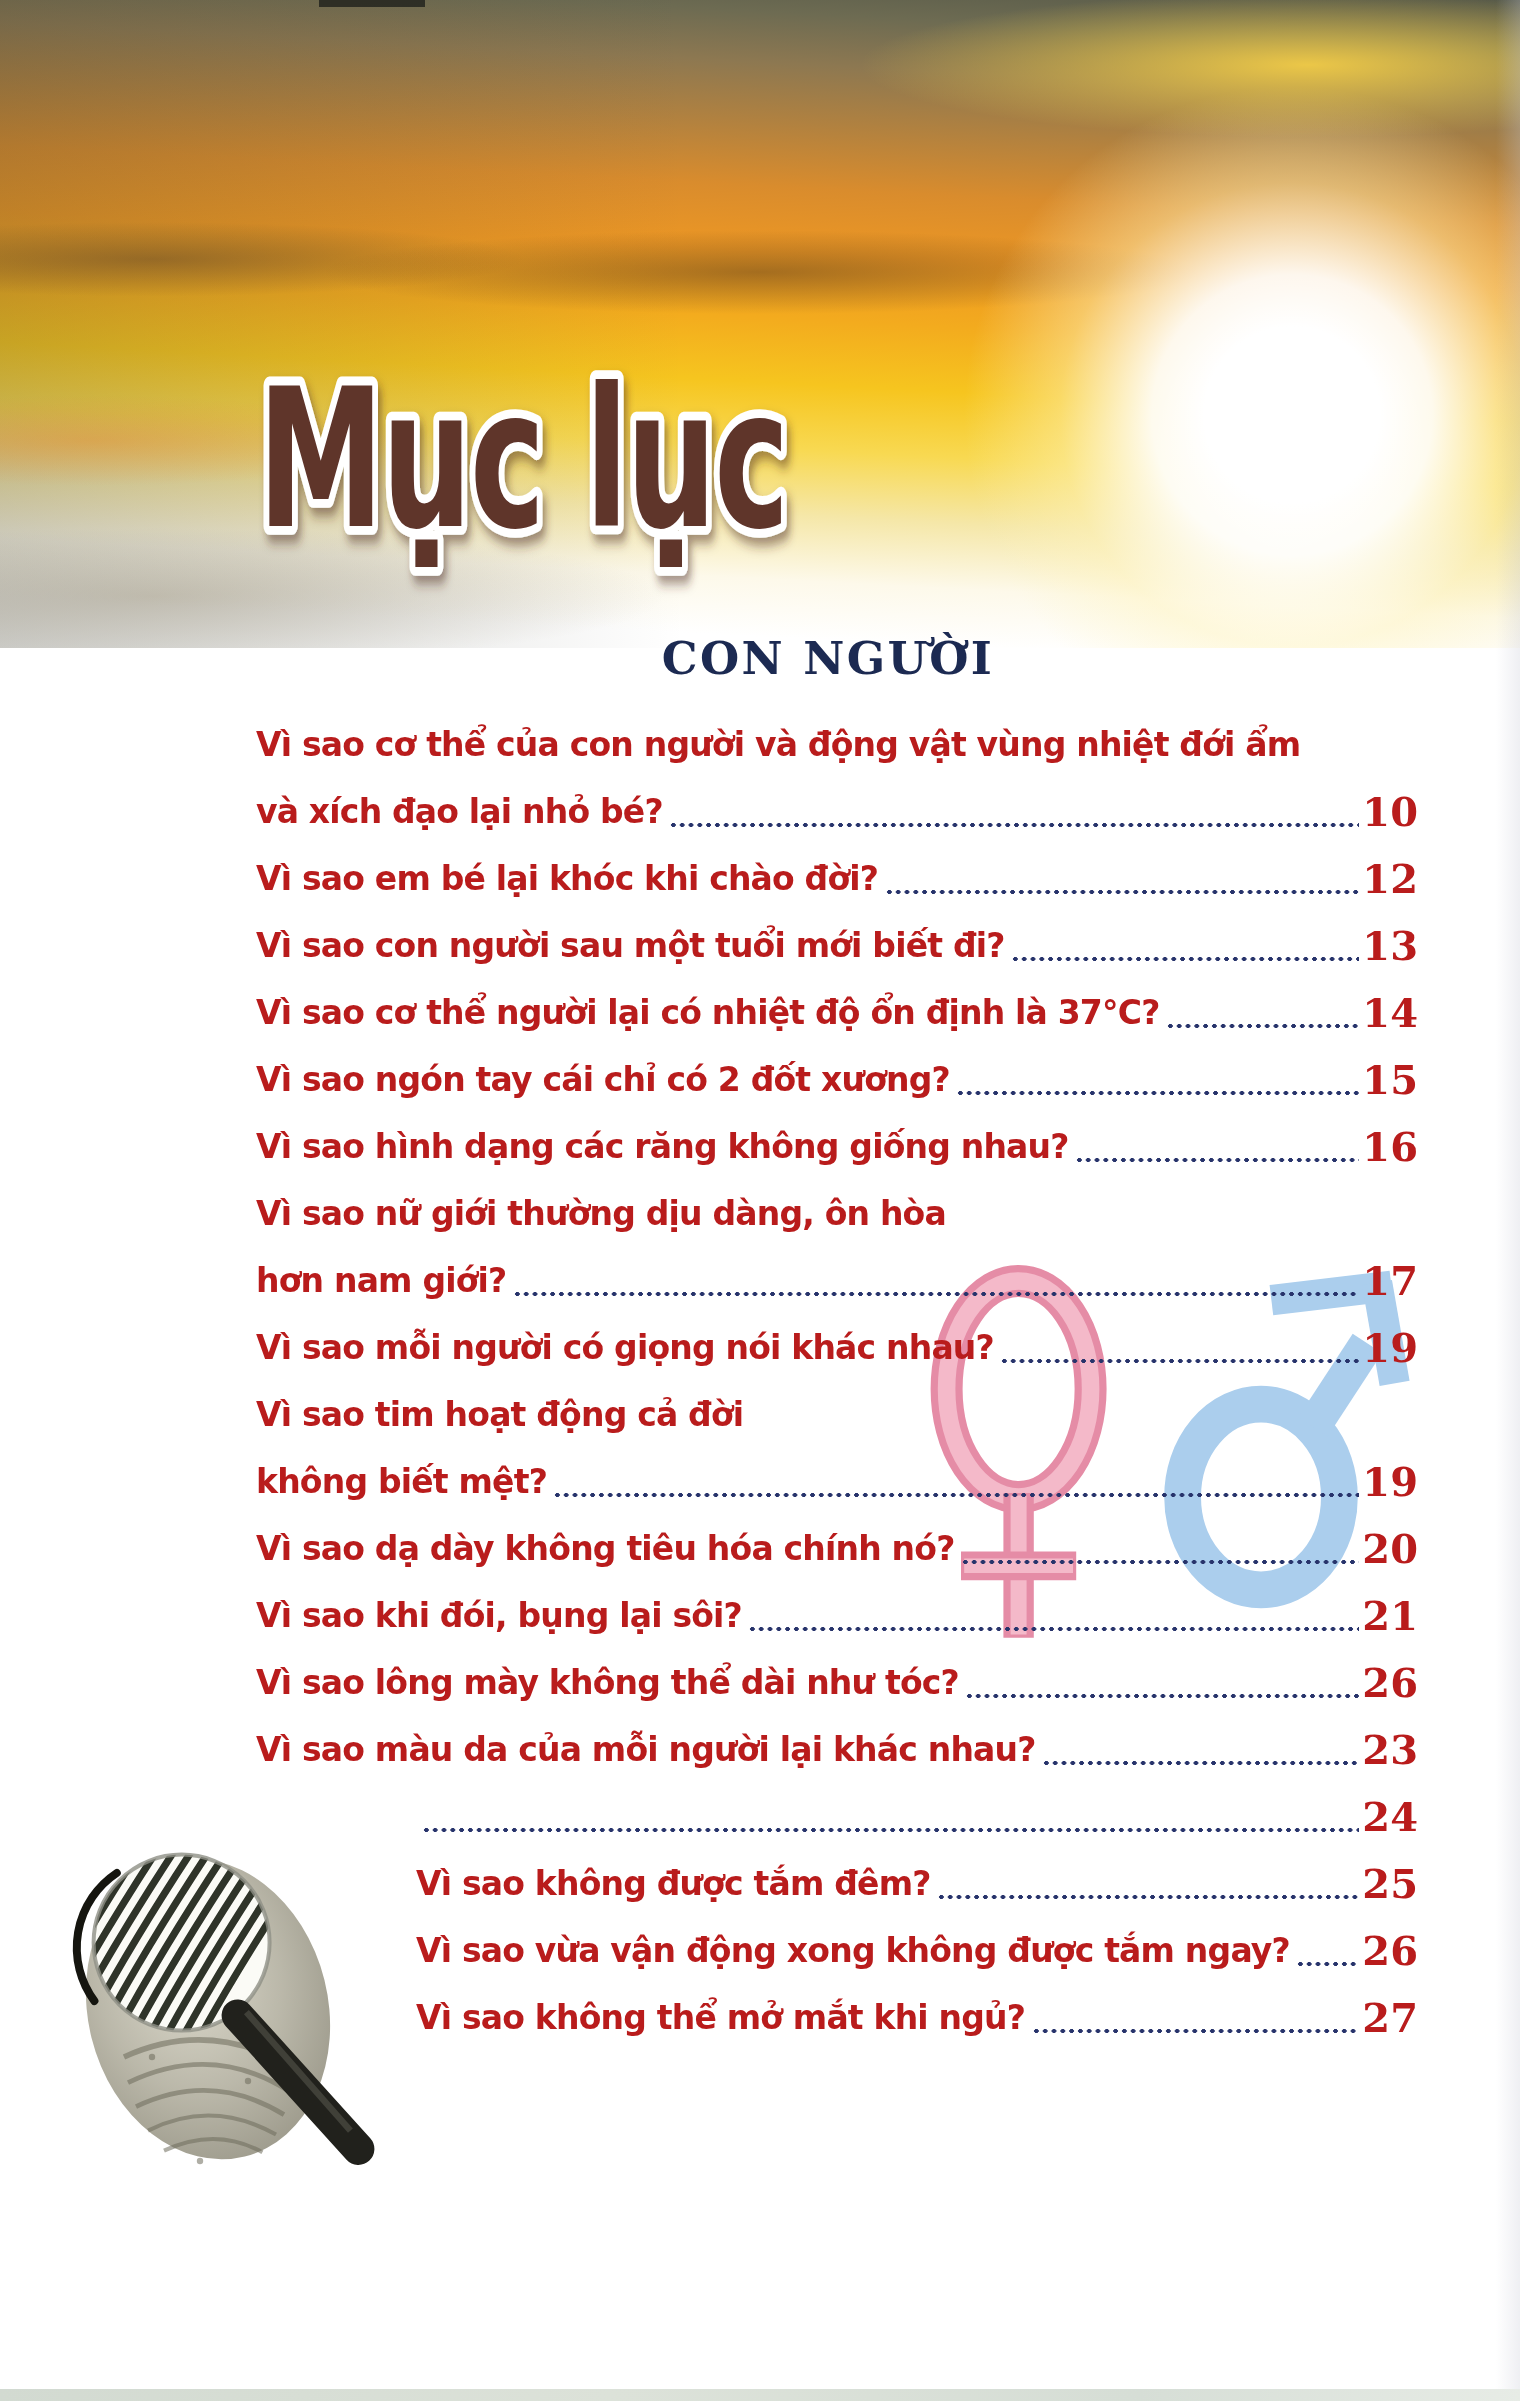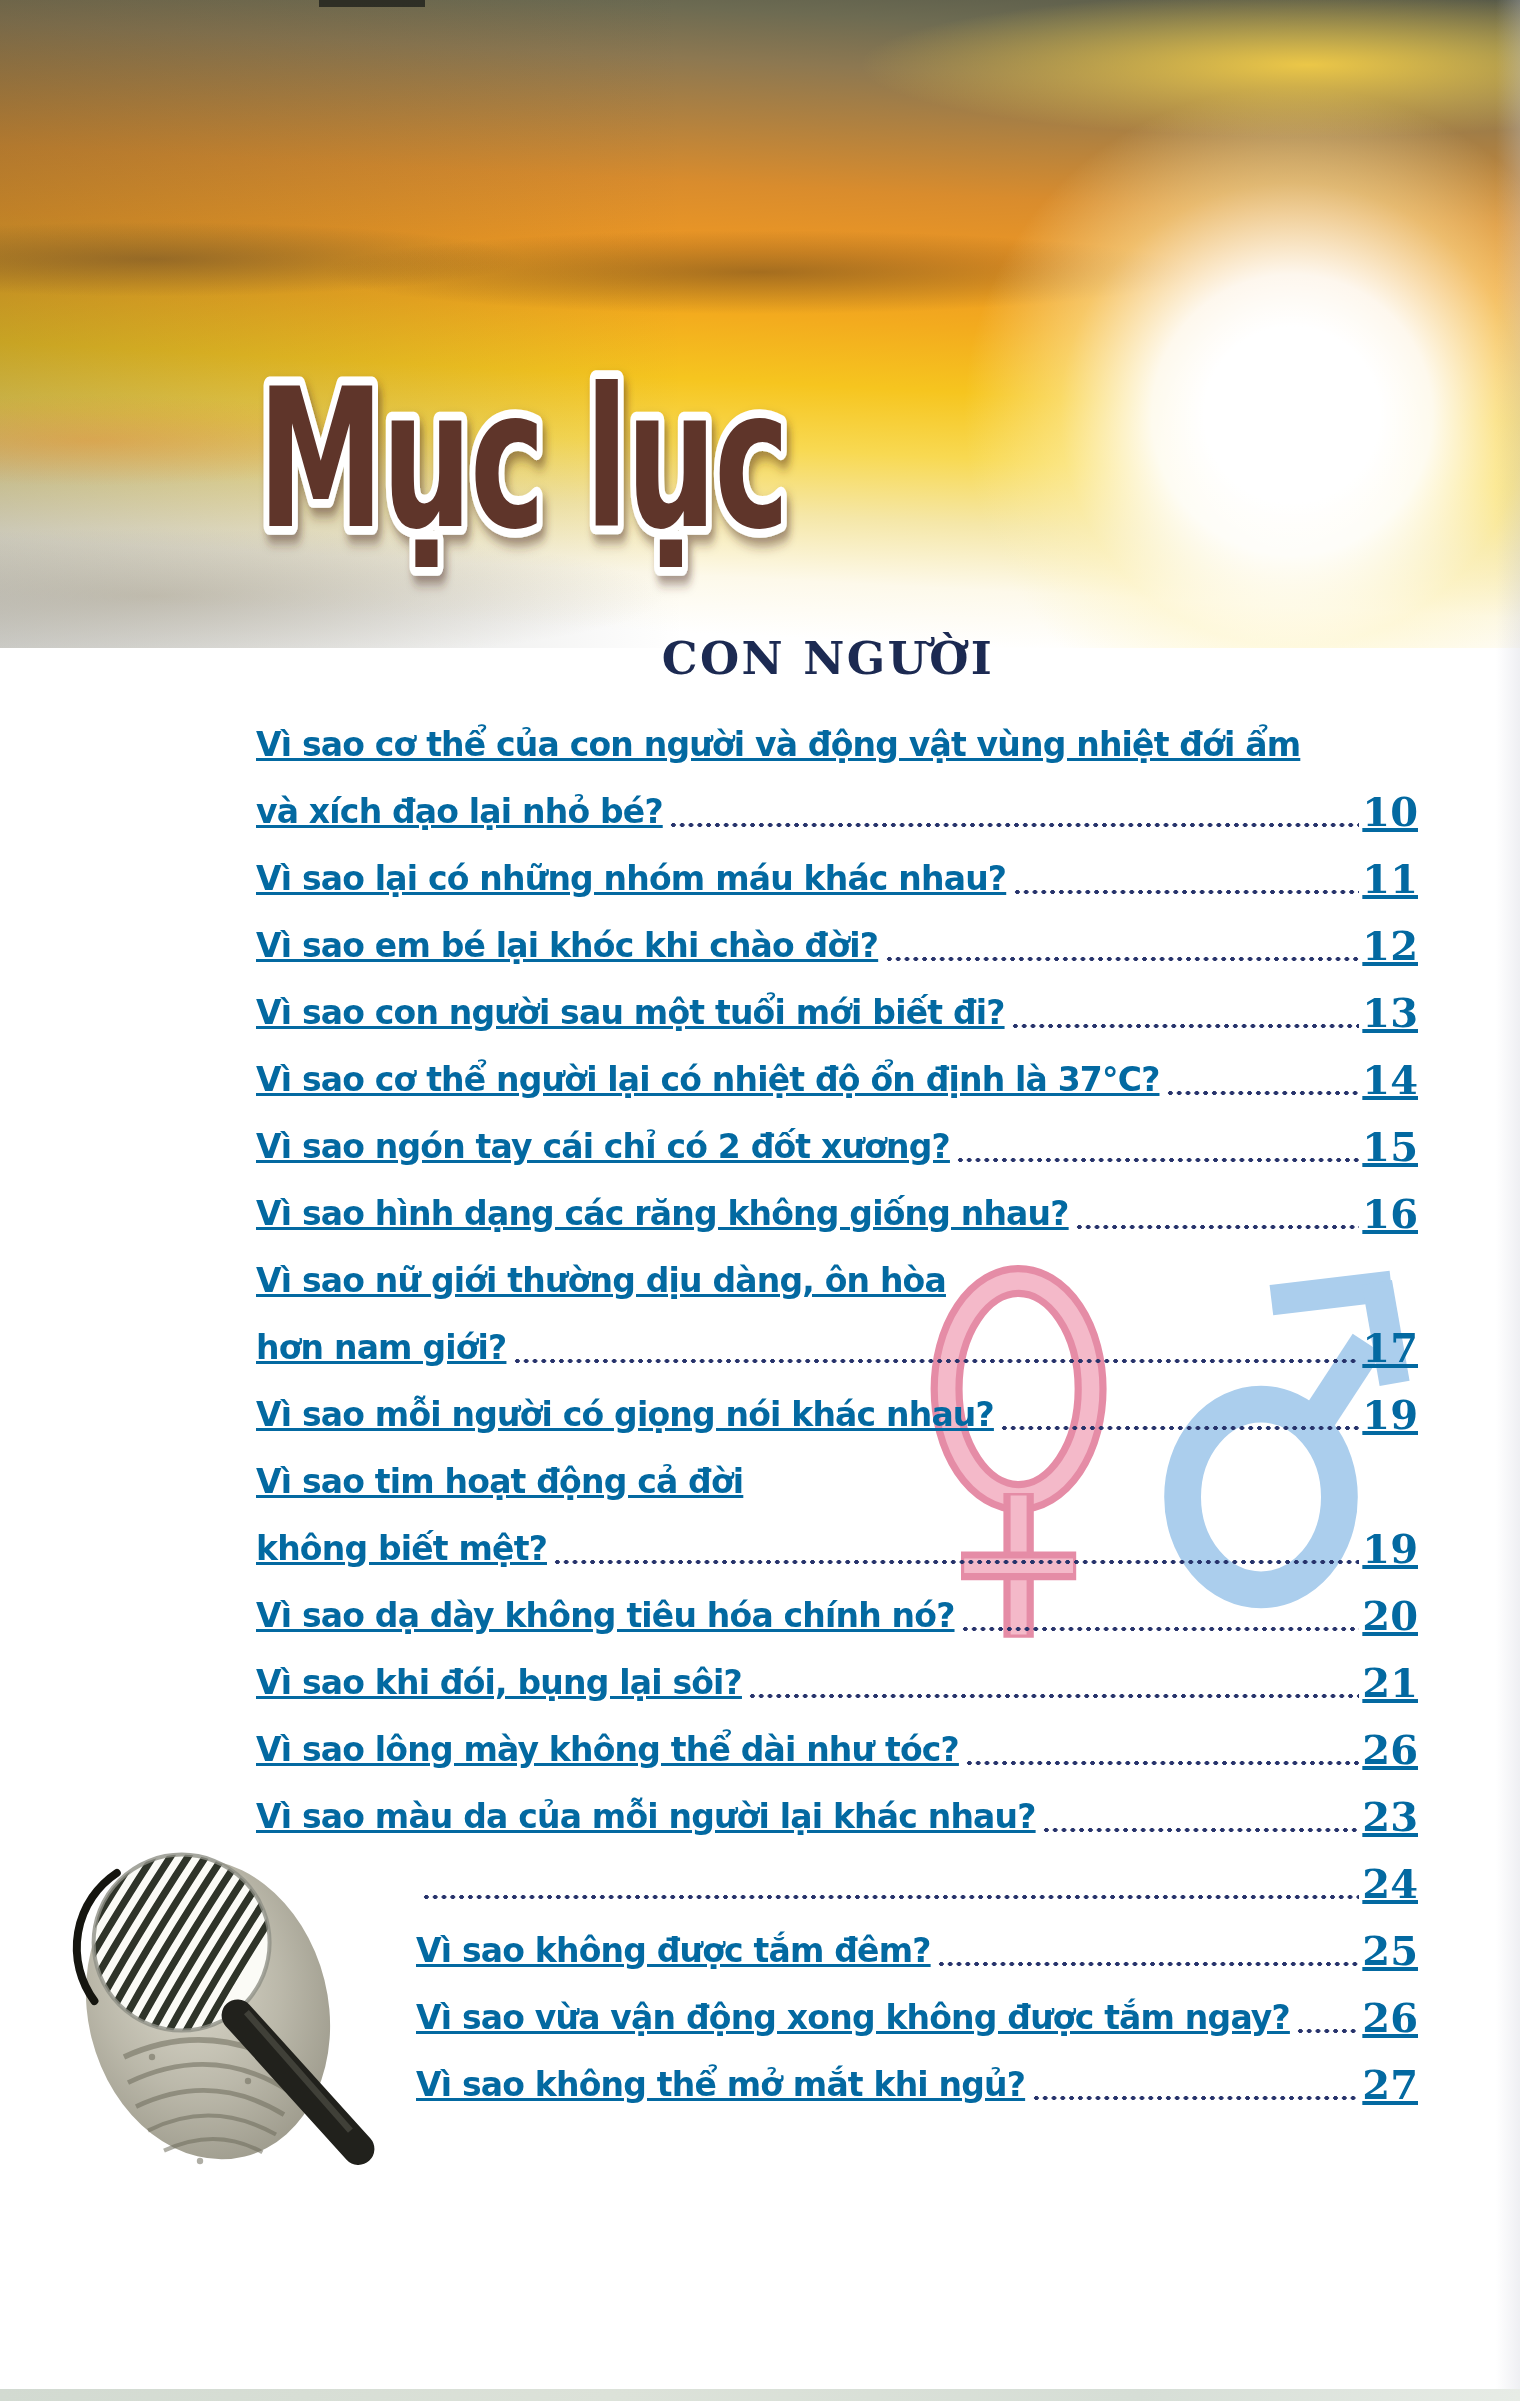--- a/index.html
+++ b/index.html
@@ -65,25 +65,24 @@
 
   
   .deco-svg{position:absolute;z-index:1;}
   #gender-svg{left:913px;top:1249px;width:512px;height:416px;}
   #fp-svg{left:48px;top:1817px;width:352px;height:376px;}
 
   
   .toc{
     position:absolute;left:256px;top:711px;width:1162px;
     z-index:2;
-    color:#0369a1;
+    color:#b91c1c;
     font-weight:bold;
     font-size:33px;
     letter-spacing:-0.8px;
-    text-decoration:underline;
   }
   .entry{margin:0;}
   .entry.indent{padding-left:160px;}
   .line{line-height:67px;white-space:nowrap;}
   .line.leader{display:flex;}
   .line .txt{line-height:67px;flex:0 0 auto;}
   .line .dots{flex:1 1 auto;position:relative;min-width:24px;}
   .line .dots::after{
     content:"";
     position:absolute;left:6.4px;right:3.2px;bottom:17px;height:6.4px;
@@ -191,27 +190,20 @@
   <div class="toc">
   <div class="entry">
     <div class="line plain">Vì sao cơ thể của con người và động vật vùng nhiệt đới ẩm</div>
         <div class="line leader">
       <span class="txt">và xích đạo lại nhỏ bé?</span>
       <span class="dots"></span>
       <span class="pg">10</span>
     </div>
   </div>
 
-  <div class="entry">
-    <div class="line leader">
-      <span class="txt">Vì sao lại có những nhóm máu khác nhau?</span>
-      <span class="dots"></span>
-      <span class="pg">11</span>
-    </div>
-  </div>
 
   <div class="entry">
     <div class="line leader">
       <span class="txt">Vì sao em bé lại khóc khi chào đời?</span>
       <span class="dots"></span>
       <span class="pg">12</span>
     </div>
   </div>
 
   <div class="entry">

